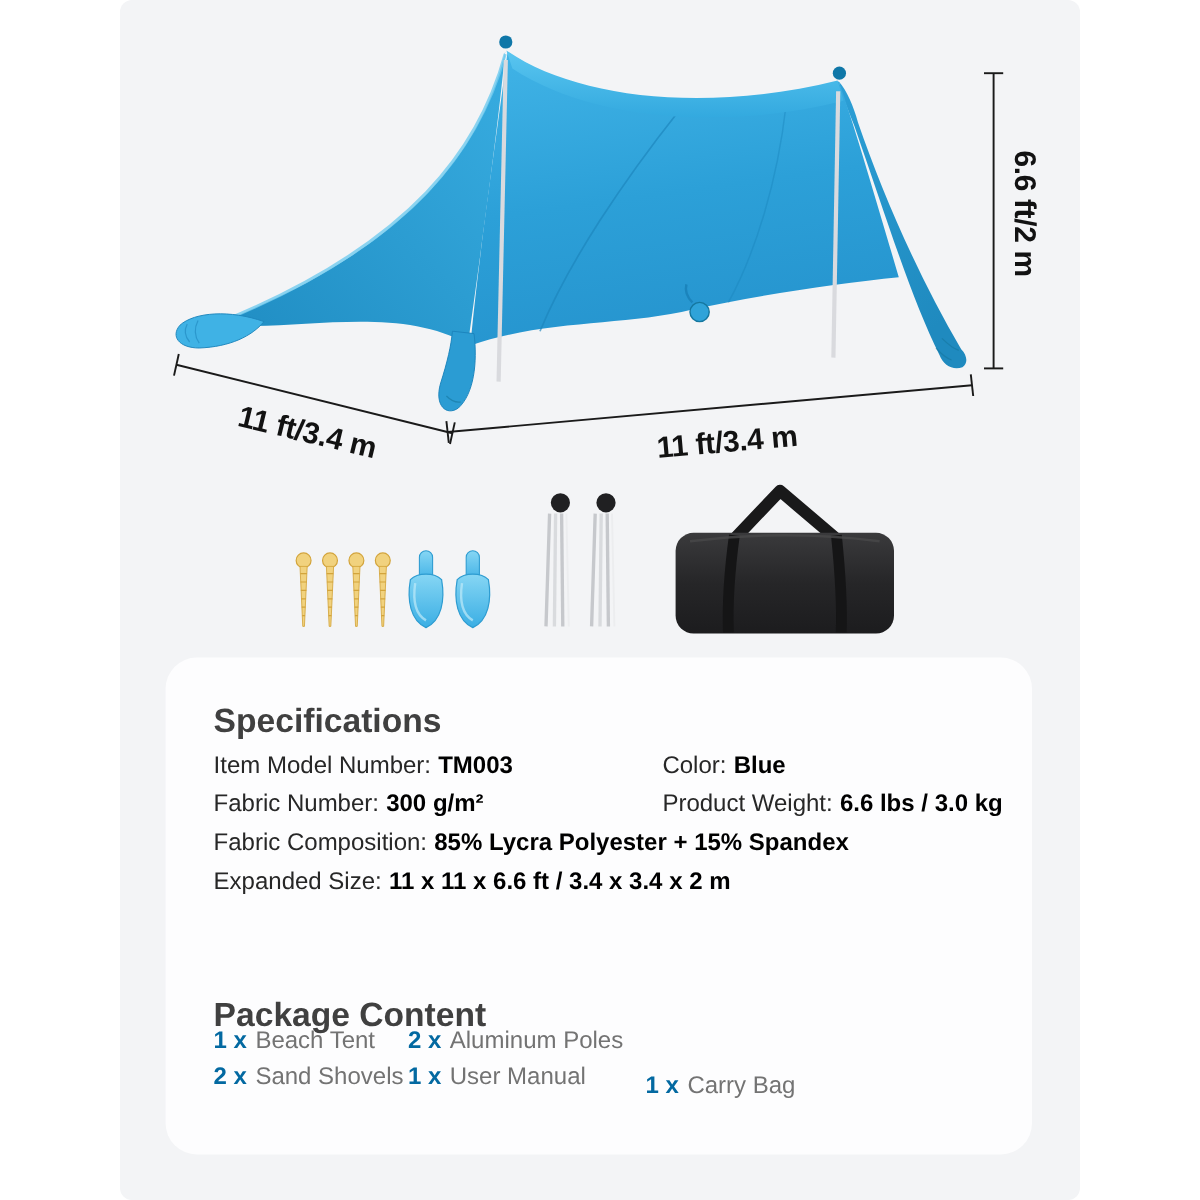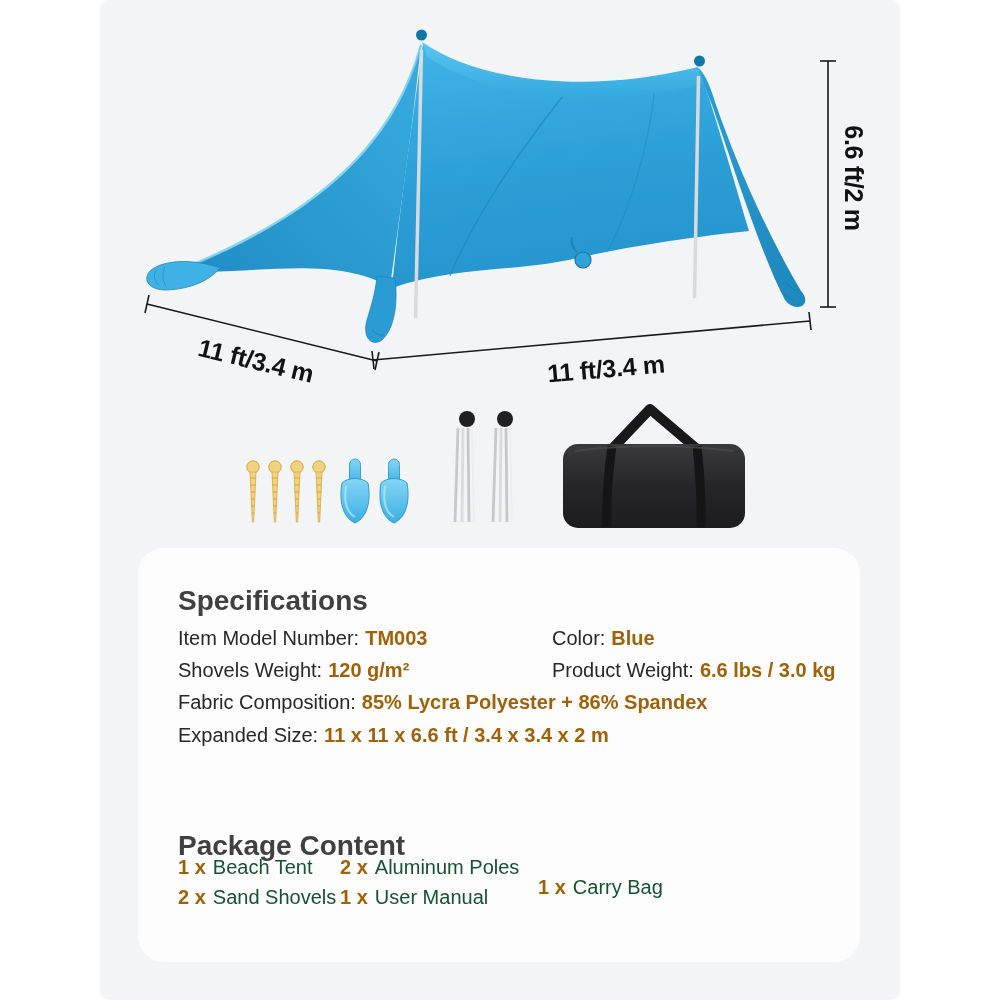--- a/index.html
+++ b/index.html
@@ -10,23 +10,23 @@
   .scene{position:absolute;left:0;top:0;width:1000px;height:1000px;}
   .dim-label{position:absolute;font-weight:bold;font-size:25px;color:#121212;
              letter-spacing:-0.3px;white-space:nowrap;transform-origin:center;}
   .dim-h{left:853px;top:178px;transform:translate(-50%,-50%) rotate(90deg);}
   .dim-w{left:256px;top:361px;transform:translate(-50%,-50%) rotate(13.5deg);}
   .dim-d{left:606px;top:369px;transform:translate(-50%,-50%) rotate(-5deg);}
   .panel{position:absolute;left:138px;top:548px;width:722px;height:414px;
          background:#FDFDFE;border-radius:26px;z-index:2;}
   .sec-title{position:absolute;left:40px;font-size:28px;line-height:32px;font-weight:bold;color:#404040;}
   .spec-cell,.pkg-cell{position:absolute;font-size:20px;line-height:24px;color:#272727;white-space:nowrap;}
-  .spec-cell .val{color:#a16207;font-weight:bold;margin-left:6px;}
-  .pkg-cell .qty{color:#a16207;font-weight:bold;margin-right:7px;}
-  .pkg-cell .name{color:#14532d;}
+  .spec-cell .val{color:#000000;font-weight:bold;margin-left:6px;}
+  .pkg-cell .qty{color:#0369a1;font-weight:bold;margin-right:7px;}
+  .pkg-cell .name{color:#737373;}
 </style>
 </head>
 <body>
 
 <div class="canvas">
   <div class="photo-area"></div>
 
   <svg class="scene" viewBox="0 0 1000 1000">
     <defs>
       <linearGradient id="gCanopy" x1="0" y1="0" x2="0.2" y2="1">
@@ -155,43 +155,43 @@
   <div class="panel">
     <div class="sec-title" style="top:37px;">Specifications</div>
 
     <div class="spec-cell" style="left:40px;top:78px;">
       <span class="lbl">Item Model Number:</span><span class="val">TM003</span>
     </div>
     <div class="spec-cell" style="left:414px;top:78px;">
       <span class="lbl">Color:</span><span class="val">Blue</span>
     </div>
     <div class="spec-cell" style="left:40px;top:110px;">
-      <span class="lbl">Shovels Weight:</span><span class="val">120 g/m²</span>
+      <span class="lbl">Fabric Number:</span><span class="val">300 g/m²</span>
     </div>
     <div class="spec-cell" style="left:414px;top:110px;">
       <span class="lbl">Product Weight:</span><span class="val">6.6 lbs / 3.0 kg</span>
     </div>
     <div class="spec-cell" style="left:40px;top:142px;">
-      <span class="lbl">Fabric Composition:</span><span class="val">85% Lycra Polyester + 86% Spandex</span>
+      <span class="lbl">Fabric Composition:</span><span class="val">85% Lycra Polyester + 15% Spandex</span>
     </div>
     <div class="spec-cell" style="left:40px;top:175px;">
       <span class="lbl">Expanded Size:</span><span class="val">11 x 11 x 6.6 ft / 3.4 x 3.4 x 2 m</span>
     </div>
 
     <div class="sec-title" style="top:282px;text-align:center;">Package Content</div>
 
     <div class="pkg-cell" style="left:40px;top:307px;">
       <span class="qty">1 x</span><span class="name">Beach Tent</span>
     </div>
     <div class="pkg-cell" style="left:202px;top:307px;">
       <span class="qty">2 x</span><span class="name">Aluminum Poles</span>
     </div>
     <div class="pkg-cell" style="left:40px;top:337px;text-align:center;">
       <span class="qty">2 x</span><span class="name">Sand Shovels</span>
     </div>
     <div class="pkg-cell" style="left:202px;top:337px;">
       <span class="qty">1 x</span><span class="name">User Manual</span>
     </div>
-    <div class="pkg-cell" style="left:400px;top:327px;">
+    <div class="pkg-cell" style="left:400px;top:345px;">
       <span class="qty">1 x</span><span class="name">Carry Bag</span>
     </div>
   </div>
 </div>
 
 </body></html>

